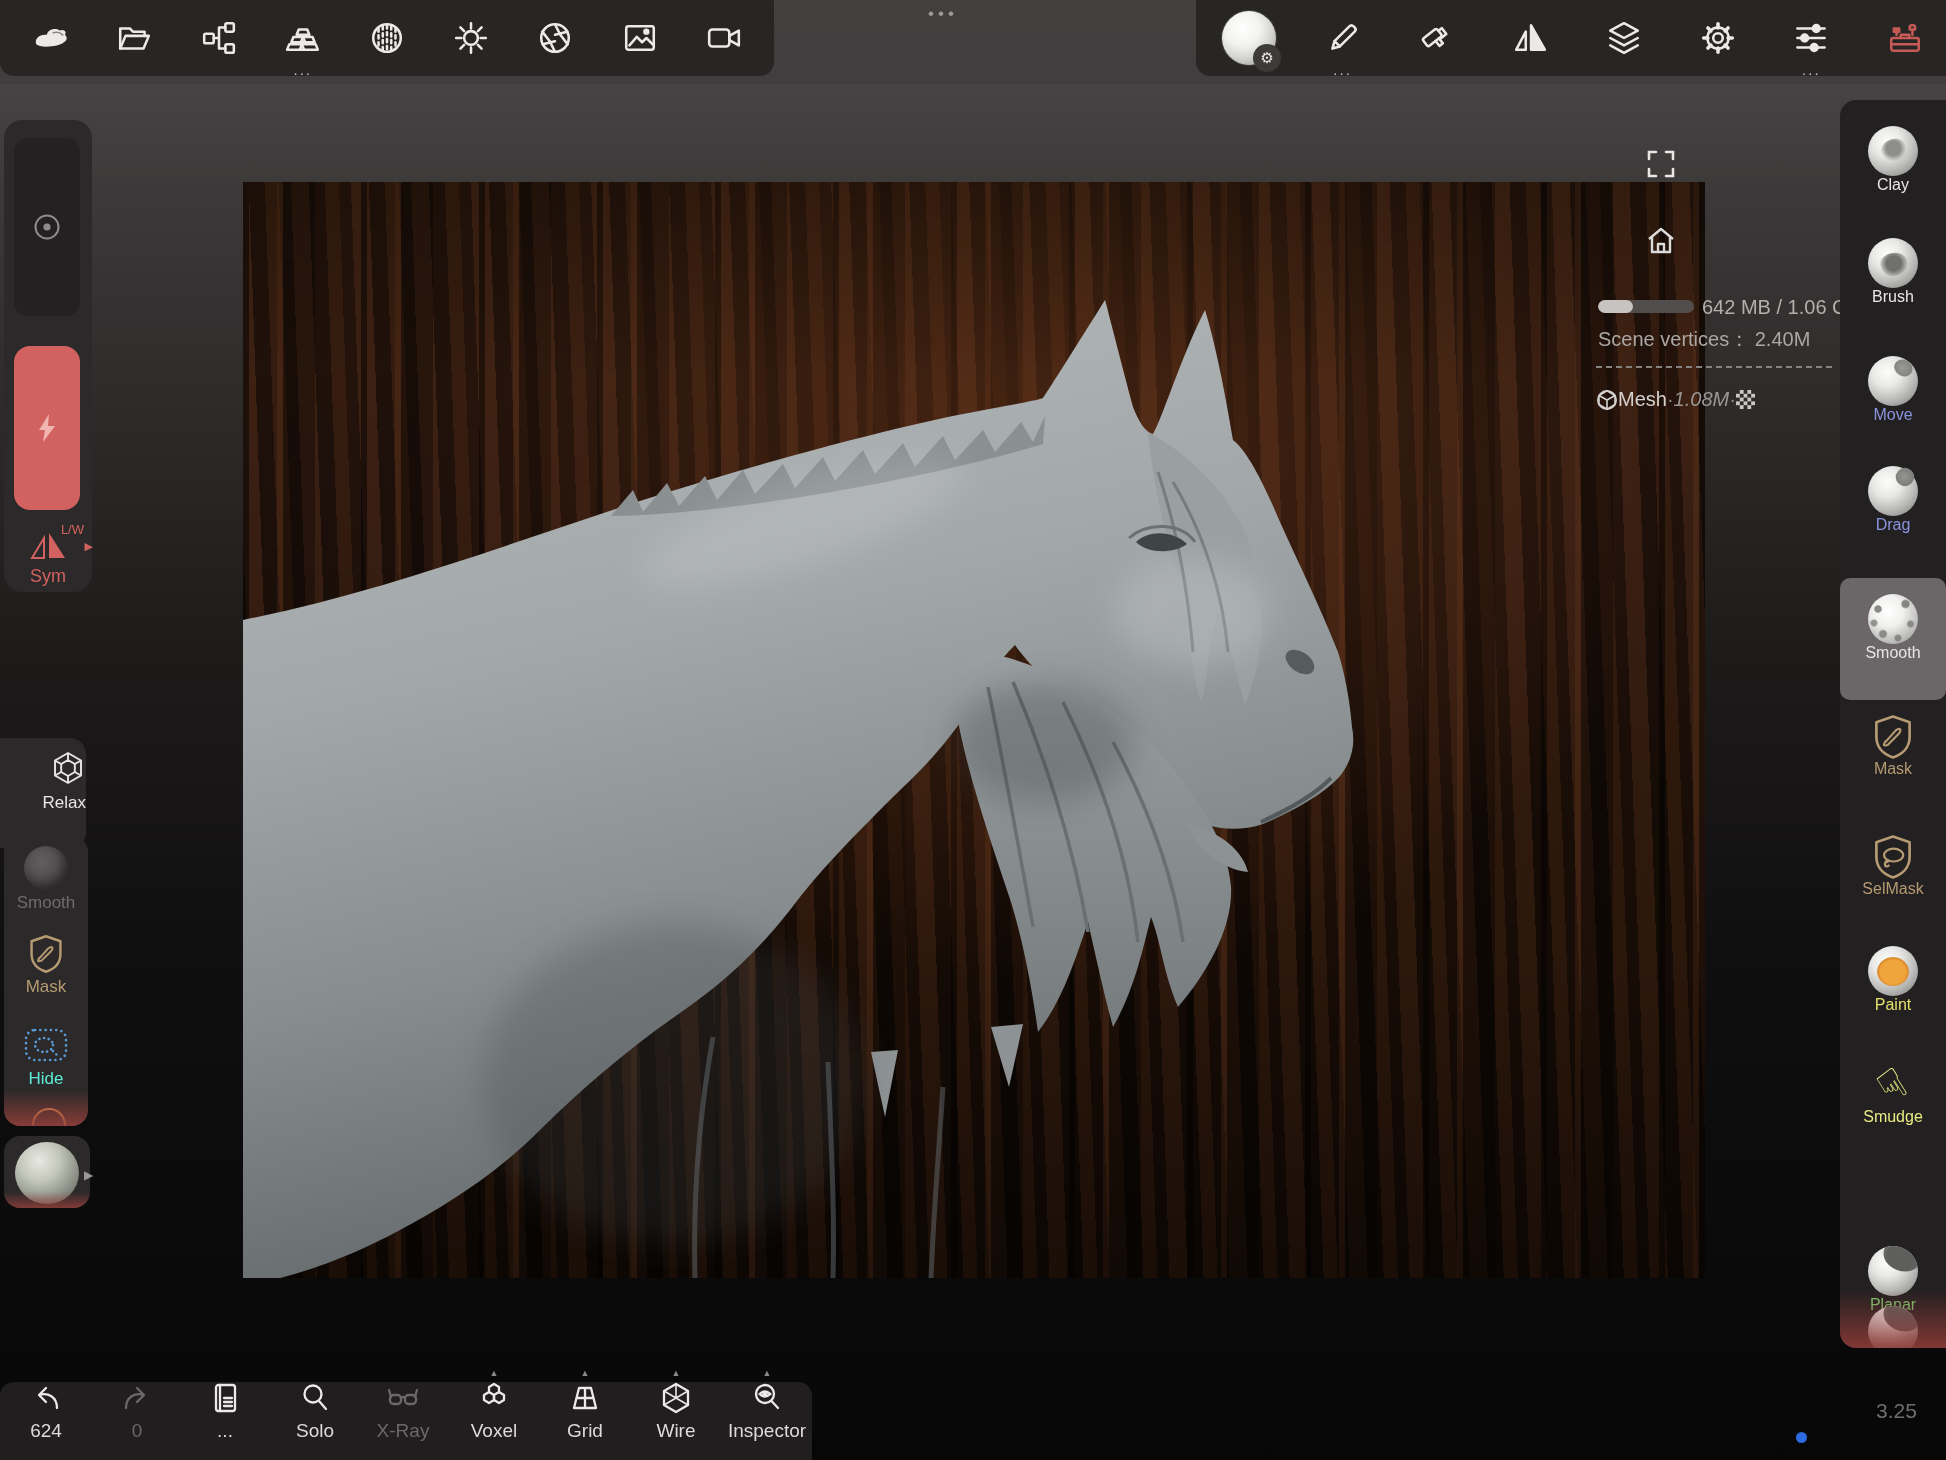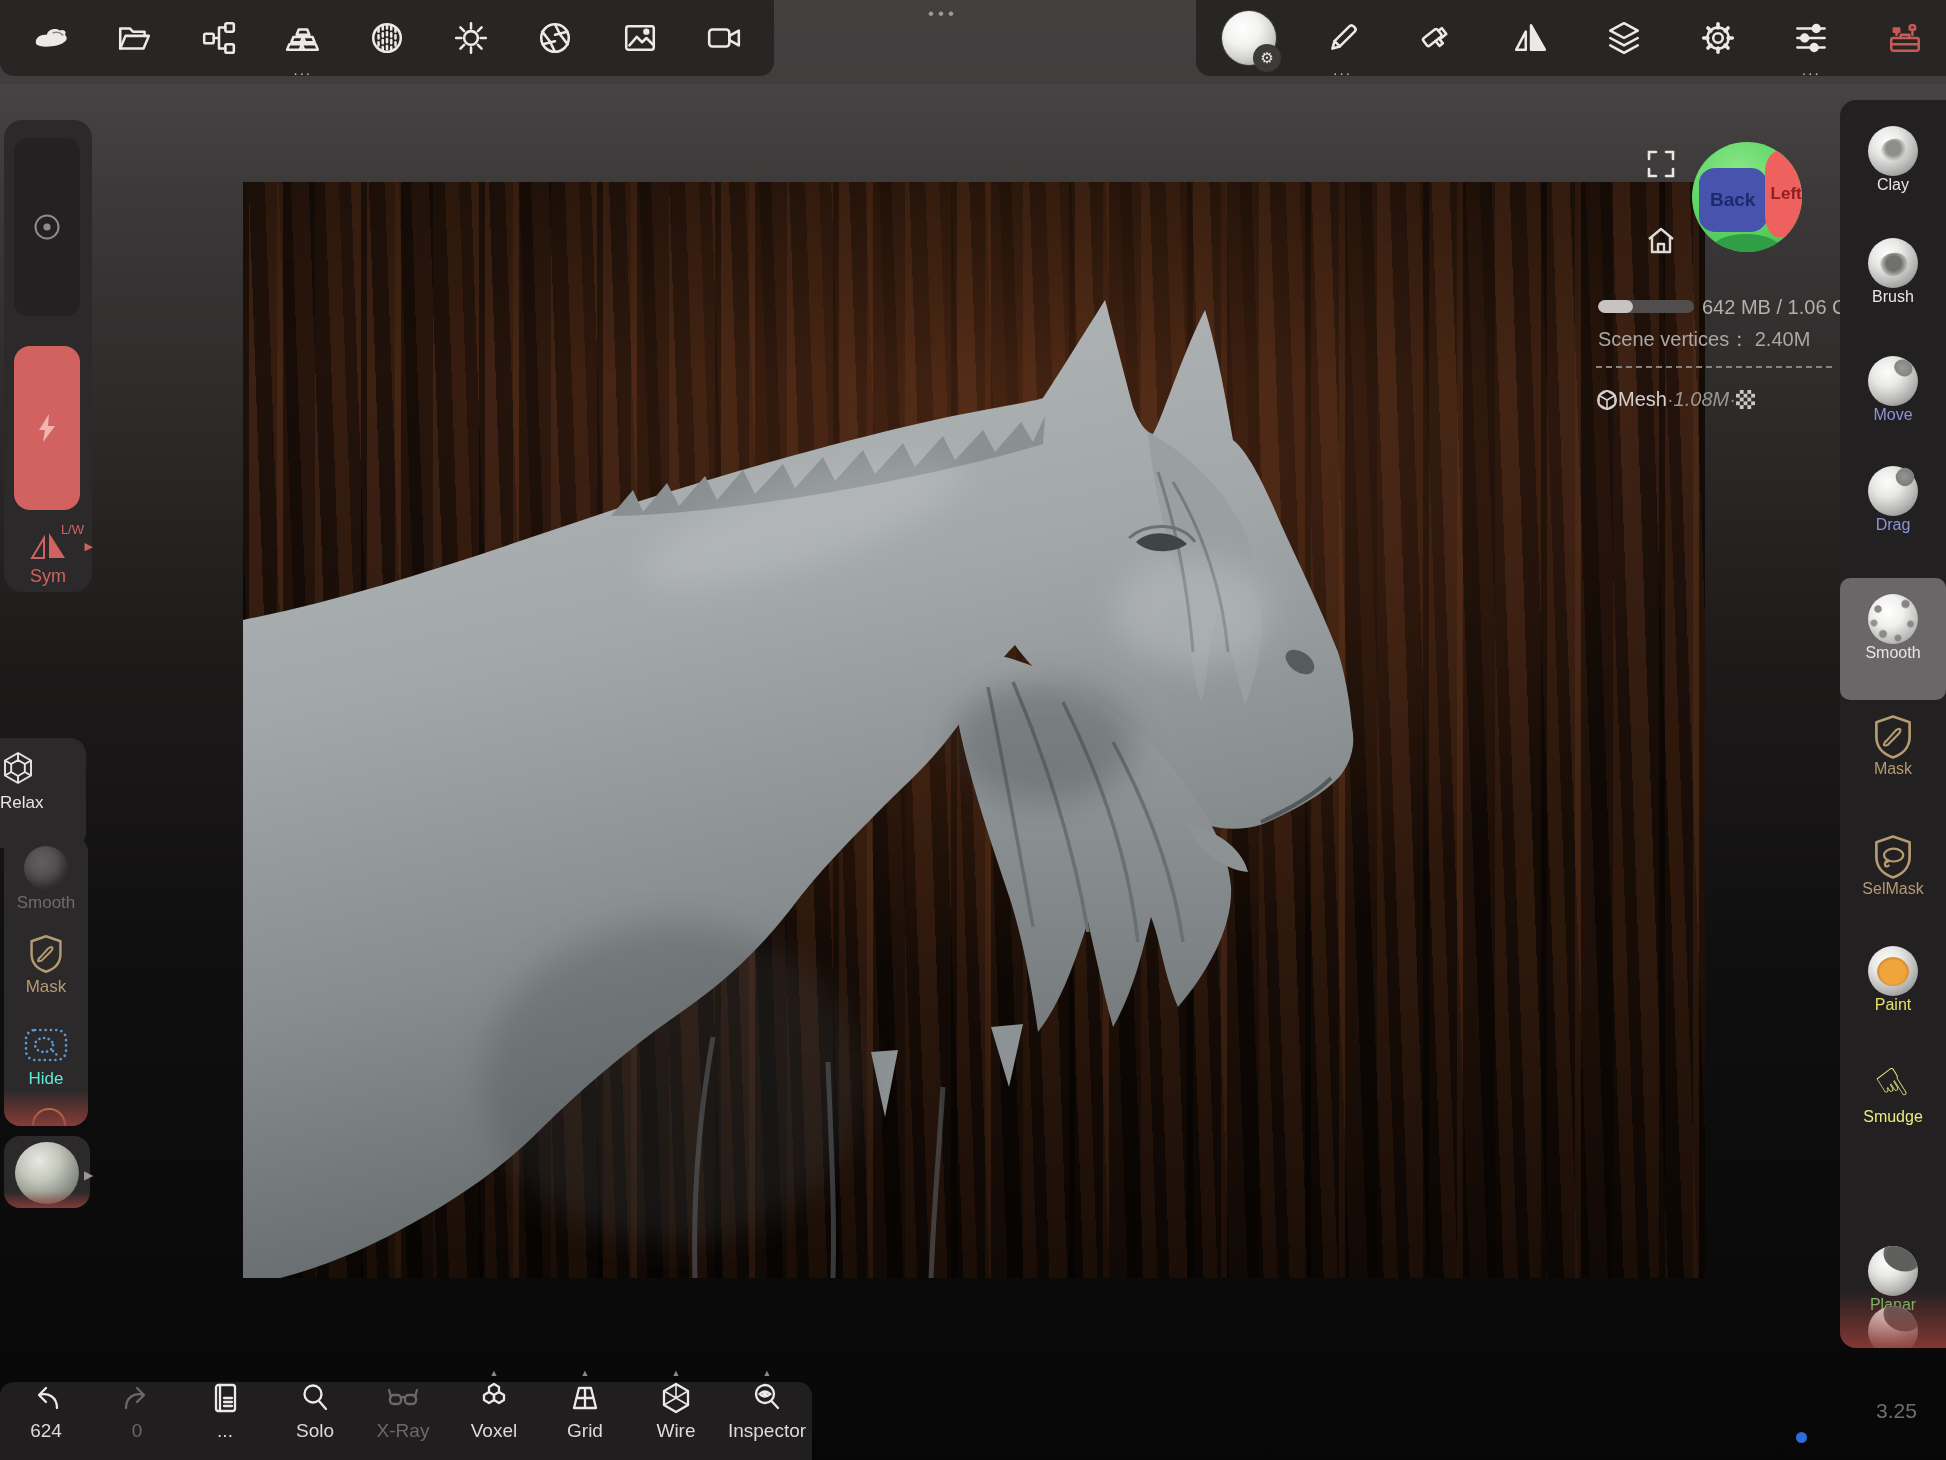--- a/index.html
+++ b/index.html
@@ -38,21 +38,21 @@
   .lpanel{background:#2c292a;z-index:5;}
   #lp-top{left:4px;top:120px;width:88px;height:472px;border-radius:18px;}
   #lp-inner{left:10px;top:18px;width:66px;height:178px;border-radius:14px;background:#242122;
     display:flex;align-items:center;justify-content:center;}
   #red-btn{left:10px;top:226px;width:66px;height:164px;border-radius:16px;background:#d2625f;
     display:flex;align-items:center;justify-content:center;}
   #sym-area{left:0;top:402px;width:88px;height:66px;text-align:center;}
   #lw{position:absolute;right:8px;top:0;color:#d2625f;font-size:13px;}
   #sym-arrow{position:absolute;right:-1px;top:18px;color:#d2625f;font-size:11px;}
   #sym-label{position:absolute;left:0;right:0;top:44px;color:#d2625f;font-size:18px;}
-  #lp-relax{left:0;top:738px;width:86px;height:110px;border-radius:0 16px 16px 0;text-align:left;}
+  #lp-relax{left:0;top:738px;width:86px;height:110px;border-radius:0 16px 16px 0;text-align:right;}
   #lp-relax .llabel{color:#e8e6e4;}
   #lp-tools{left:4px;top:836px;width:84px;height:290px;border-radius:16px;overflow:hidden;}
   #lp-tools::after{content:"";position:absolute;left:0;right:0;bottom:0;height:36px;
     background:linear-gradient(180deg, rgba(150,64,58,0), rgba(150,64,58,.85));}
   .ltool{position:absolute;left:0;width:100%;text-align:center;}
   .llabel{font-size:17px;margin-top:3px;}
   #lp-mat{left:4px;top:1136px;width:86px;height:72px;border-radius:16px;overflow:hidden;}
   #lp-mat::after{content:"";position:absolute;left:0;right:0;bottom:0;height:16px;
     background:linear-gradient(180deg, rgba(150,64,58,0), rgba(150,64,58,.8));}
   #mat-ball{position:absolute;left:11px;top:6px;width:64px;height:62px;border-radius:50%;
@@ -319,29 +319,20 @@
           <path d="M24 14 v-5 M21.5 6 a3 3 0 0 1 5 0 v3 h-5 Z"></path>
         </svg>
     </div>
   </div>
 
   <div class="abs" id="fullscreen-ic" style="left:1645px;top:148px">
     <svg width="32" height="32" viewBox="0 0 32 32" style="stroke:#e9e7e5;fill:none;stroke-width:2.6;stroke-linecap:round">
         <path d="M4 11 V4 h7 M21 4 h7 v7 M28 21 v7 h-7 M11 28 H4 v-7"></path>
       </svg>
   </div>
-  <div class="abs" id="gizmo">
-    <div id="gz-blue">
-        <span>Back</span>
-      </div>
-    <div id="gz-red">
-        <span>Left</span>
-      </div>
-    <div id="gz-bot"></div>
-  </div>
   <div class="abs" id="home-ic" style="left:1644px;top:224px">
     <svg width="34" height="34" viewBox="0 0 34 34" style="stroke:#dddbd9;fill:none;stroke-width:2.4;stroke-linejoin:round">
         <path d="M5 15 L17 5 L29 15"></path>
         <path d="M8 13 V28 h18 V13"></path>
         <path d="M14 28 v-8 h6 v8"></path>
       </svg>
   </div>
 
   <div id="stats">
     <div class="abs" id="membar">

